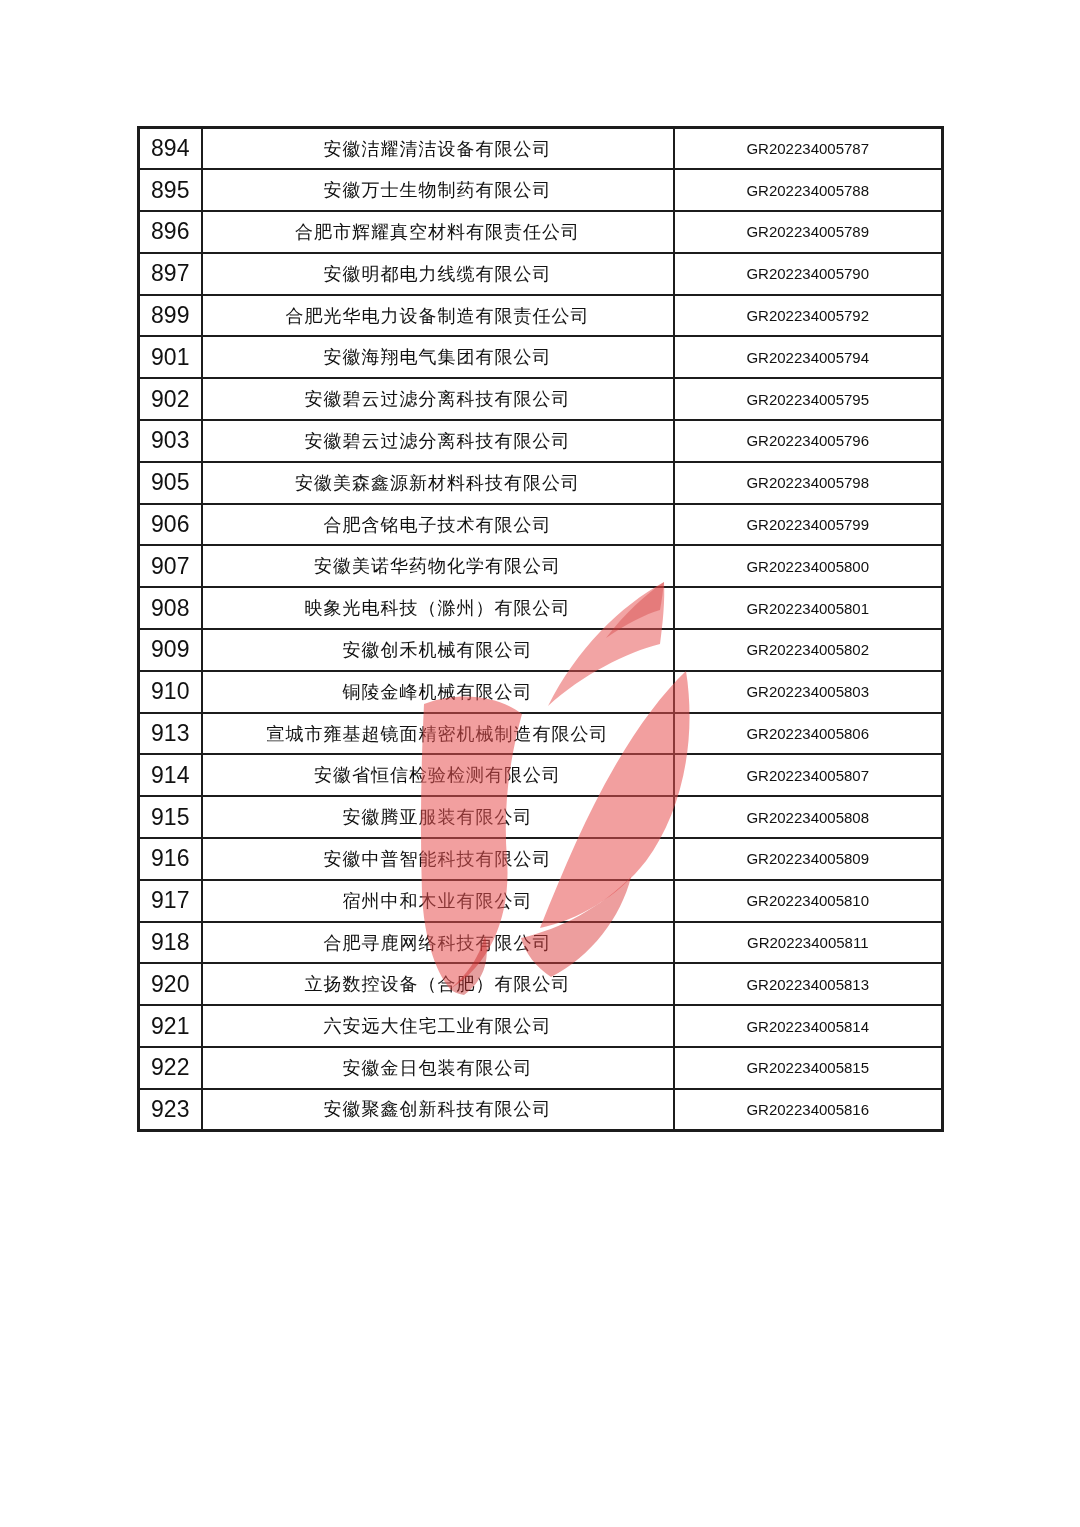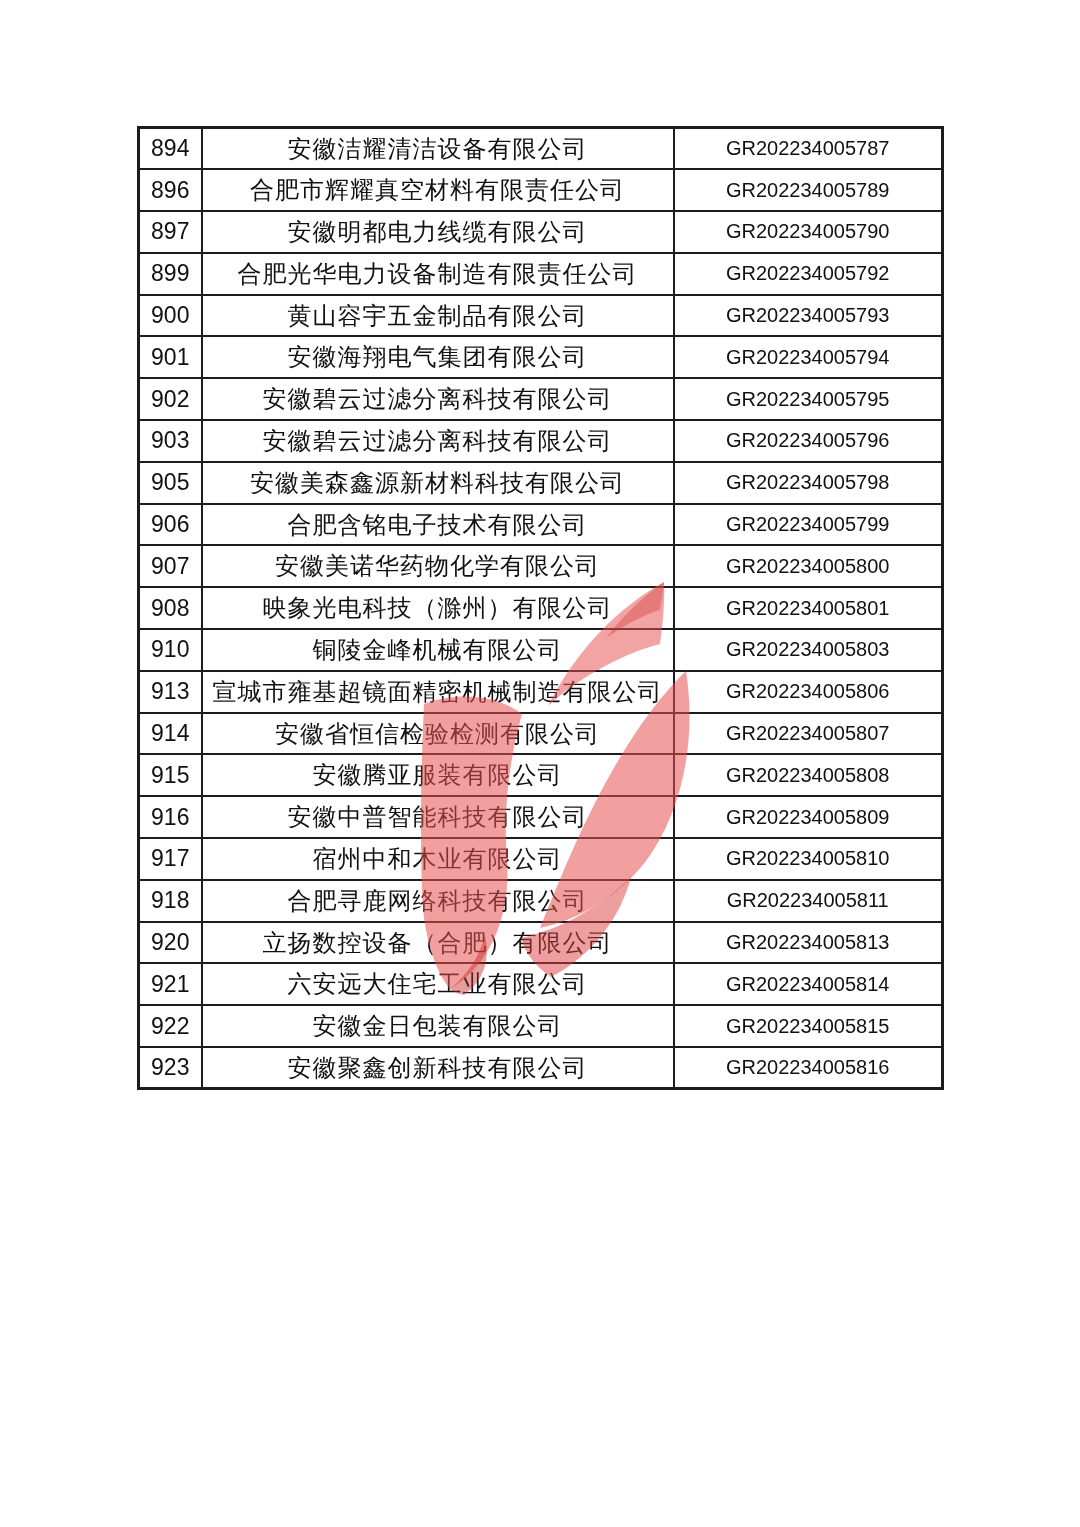--- a/index.html
+++ b/index.html
@@ -21,22 +21,22 @@
     border:2px solid #1c1c1c;
     height:41.8px;box-sizing:border-box;
     padding:0 4px;
     color:#111;
     text-align:center;
     vertical-align:middle;
     background:transparent;
     overflow:hidden;white-space:nowrap;
   }
   td.c-no{font-size:23px;}
-  td.c-name{font-size:24px;letter-spacing:1px;}
-  td.c-code{font-size:20px;letter-spacing:0px;}
+  td.c-name{font-size:18px;letter-spacing:1px;}
+  td.c-code{font-size:15px;letter-spacing:0px;}
 
   
   .flame{
     position:absolute;left:420px;top:576px;width:284px;height:424px;
     z-index:5;pointer-events:none;
   }
 
   
   .brand{
     position:absolute;left:822px;top:1448px;height:68px;
@@ -62,40 +62,40 @@
       <col style="width:472px">
       <col style="width:269px">
     </colgroup>
     <tbody id="rows">
         <tr>
       <td class="c-no">894</td>
       <td class="c-name">安徽洁耀清洁设备有限公司</td>
       <td class="c-code">GR202234005787</td>
     </tr>
         <tr>
+      <td class="c-no">895</td>
+      <td class="c-name">安徽万士生物制药有限公司</td>
+      <td class="c-code">GR202234005788</td>
+    </tr>
+        <tr>
       <td class="c-no">896</td>
       <td class="c-name">合肥市辉耀真空材料有限责任公司</td>
       <td class="c-code">GR202234005789</td>
     </tr>
         <tr>
       <td class="c-no">897</td>
       <td class="c-name">安徽明都电力线缆有限公司</td>
       <td class="c-code">GR202234005790</td>
     </tr>
         <tr>
       <td class="c-no">899</td>
       <td class="c-name">合肥光华电力设备制造有限责任公司</td>
       <td class="c-code">GR202234005792</td>
     </tr>
         <tr>
-      <td class="c-no">900</td>
-      <td class="c-name">黄山容宇五金制品有限公司</td>
-      <td class="c-code">GR202234005793</td>
-    </tr>
-        <tr>
       <td class="c-no">901</td>
       <td class="c-name">安徽海翔电气集团有限公司</td>
       <td class="c-code">GR202234005794</td>
     </tr>
         <tr>
       <td class="c-no">902</td>
       <td class="c-name">安徽碧云过滤分离科技有限公司</td>
       <td class="c-code">GR202234005795</td>
     </tr>
         <tr>
@@ -115,20 +115,25 @@
     </tr>
         <tr>
       <td class="c-no">907</td>
       <td class="c-name">安徽美诺华药物化学有限公司</td>
       <td class="c-code">GR202234005800</td>
     </tr>
         <tr>
       <td class="c-no">908</td>
       <td class="c-name">映象光电科技（滁州）有限公司</td>
       <td class="c-code">GR202234005801</td>
+    </tr>
+        <tr>
+      <td class="c-no">909</td>
+      <td class="c-name">安徽创禾机械有限公司</td>
+      <td class="c-code">GR202234005802</td>
     </tr>
         <tr>
       <td class="c-no">910</td>
       <td class="c-name">铜陵金峰机械有限公司</td>
       <td class="c-code">GR202234005803</td>
     </tr>
         <tr>
       <td class="c-no">913</td>
       <td class="c-name">宣城市雍基超镜面精密机械制造有限公司</td>
       <td class="c-code">GR202234005806</td>

